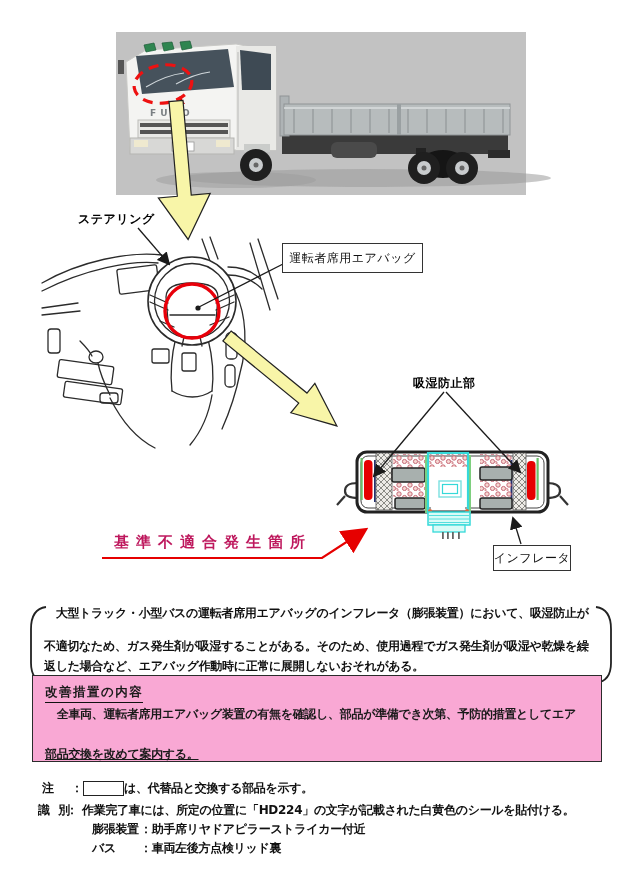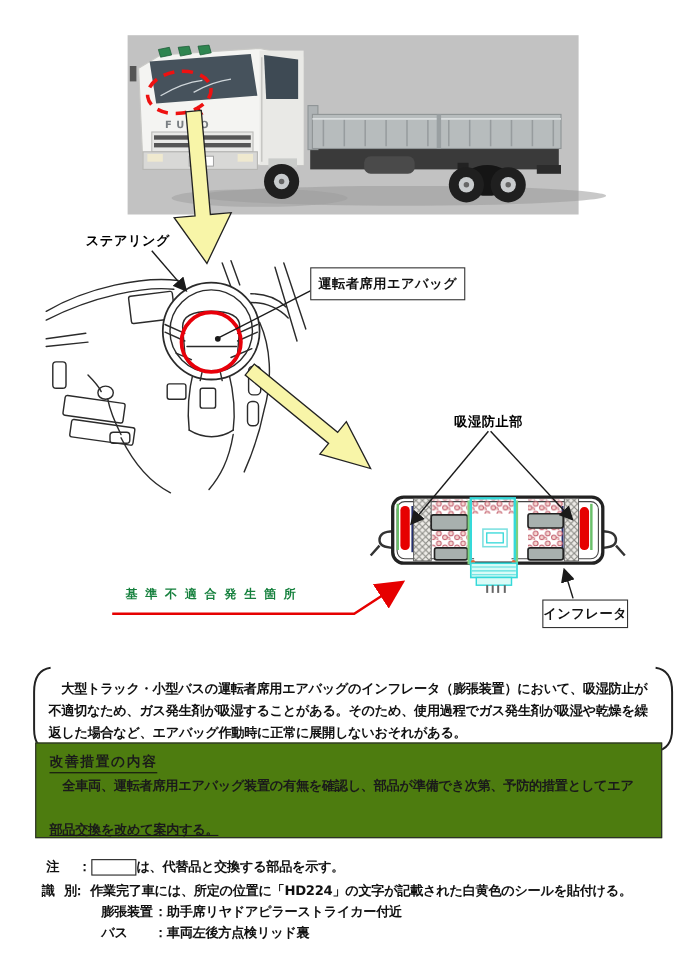--- a/index.html
+++ b/index.html
@@ -1,29 +1,29 @@
 <!DOCTYPE html>
 <html><head>
 <meta charset="utf-8">
 <style>
   html,body{margin:0;padding:0;background:#fff;}
   .page{position:relative;width:633px;height:882px;background:#ffffff;overflow:hidden;
         font-family:"DejaVu Sans",sans-serif;color:#1a1a1a;}
   .art{position:absolute;left:0;top:0;z-index:1;}
   .lbl{position:absolute;z-index:3;font-weight:bold;font-size:12px;letter-spacing:0.5px;
        white-space:nowrap;color:#000000;}
-  .lblbox{position:absolute;z-index:3;font-weight:bold;font-size:12px;letter-spacing:0.5px;
+  .lblbox{position:absolute;z-index:3;font-weight:normal;font-size:12px;letter-spacing:0.5px;
        white-space:nowrap;color:#111;background:#fff;border:1.4px solid #333;
        display:flex;align-items:center;justify-content:center;}
-  .defect-title{position:absolute;z-index:3;font-weight:bold;font-size:11px;letter-spacing:7px;
-       white-space:nowrap;color:#15803d;}
+  .defect-title{position:absolute;z-index:3;font-weight:bold;font-size:15px;letter-spacing:7px;
+       white-space:nowrap;color:#be185d;}
   .bodyline{position:absolute;z-index:3;font-weight:bold;font-size:12px;letter-spacing:-0.3px;
        white-space:nowrap;color:#111;line-height:14px;}
   .remedy-box{position:absolute;z-index:3;left:32px;top:675px;width:568px;height:85px;
-       border:1.6px solid #2b2b2b;background:#4d7c0f;}
+       border:1.6px solid #2b2b2b;background:#f9a8d4;}
   .remedy-title{position:absolute;left:12px;top:8px;font-weight:bold;font-size:12.5px;
        letter-spacing:1.5px;white-space:nowrap;border-bottom:1.4px solid #111;padding-bottom:1px;}
   .rline{position:absolute;font-weight:bold;font-size:12px;letter-spacing:-0.3px;white-space:nowrap;}
   .note-swatch{position:absolute;z-index:3;left:83px;top:781px;width:39px;height:13px;
        border:1.4px solid #222;background:#fff;}
 </style>
 </head>
 <body>
 
 <div class="page">
@@ -230,21 +230,21 @@
 
   <div class="lblbox" style="left:282px;top:243px;width:139px;height:28px;">運転者席用エアバッグ</div>
 
   <div class="lbl" style="left:413px;top:375px;">吸湿防止部</div>
 
   <div class="lblbox" style="left:493px;top:545px;width:76px;height:24px;">インフレータ</div>
 
   <div class="defect-title" style="left:114px;top:533px;">基準不適合発生箇所</div>
 
   <div>
-    <div class="bodyline" style="left:44px;top:619px;">　大型トラック・小型バスの運転者席用エアバッグのインフレータ（膨張装置）において、吸湿防止が</div>
+    <div class="bodyline" style="left:44px;top:606px;">　大型トラック・小型バスの運転者席用エアバッグのインフレータ（膨張装置）において、吸湿防止が</div>
     <div class="bodyline" style="left:44px;top:639px;">不適切なため、ガス発生剤が吸湿することがある。そのため、使用過程でガス発生剤が吸湿や乾燥を繰</div>
     <div class="bodyline" style="left:44px;top:659px;">返した場合など、エアバッグ作動時に正常に展開しないおそれがある。</div>
   </div>
 
   <div class="remedy-box">
     <div class="remedy-title">改善措置の内容</div>
     <div class="rline" style="left:12px;top:30px;">　全車両、運転者席用エアバッグ装置の有無を確認し、部品が準備でき次第、予防的措置としてエア</div>
     <div class="rline" style="left:12px;top:70px;text-decoration:underline;">部品交換を改めて案内する。</div>
   </div>
 

